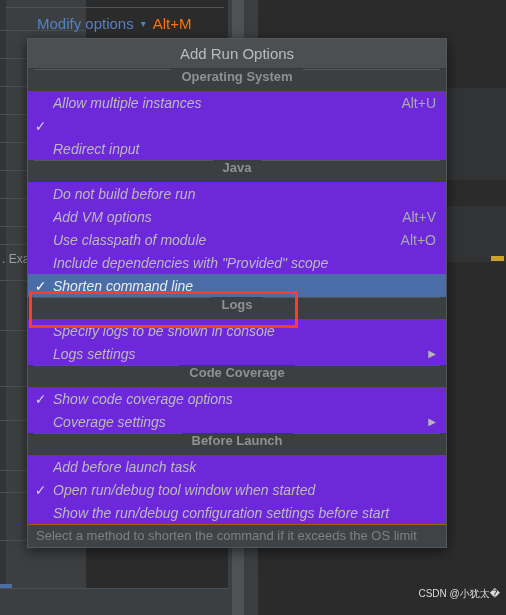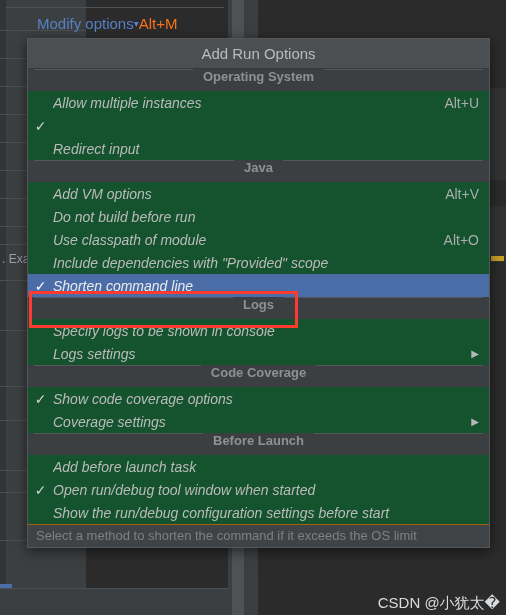--- a/index.html
+++ b/index.html
@@ -111,22 +111,22 @@
     height: 26px;
     background: #3c3f41;
     border-top: 1px solid #4b4f51;
   }
 
   
   #menu {
     position: absolute;
     left: 27px;
     top: 38px;
-    width: 463px;
-    background: #14532d;
+    width: 420px;
+    background: #6d28d9;
     border: 1px solid #53575a;
     box-shadow: 0 3px 12px rgba(0,0,0,0.55);
     box-sizing: border-box;
   }
   .menu-title {
     height: 29px;
     line-height: 29px;
     text-align: center;
     color: #b9bcbf;
     font-size: 15px;
@@ -219,32 +219,33 @@
     pointer-events: none;
   }
 
   
   #modify-options-bar {
     position: absolute;
     left: 37px;
     top: 15px;
     display: flex;
     align-items: center;
+    gap: 7px;
     font-size: 15px;
   }
   #modify-options-bar .mo-text { color: #5781c4; }
   #modify-options-bar .mo-chev { color: #5781c4; font-size: 10px; }
   #modify-options-bar .mo-accel { color: #f97316; }
 
   
   #watermark {
     position: absolute;
     right: 6px;
-    bottom: 2px;
-    font-size: 15px;
+    bottom: 14px;
+    font-size: 10px;
     color: #d9dcdf;
     white-space: nowrap;
   }
 </style>
 </head>
 <body>
 
 <div id="backdrop">
   <div class="bg-left-panel"></div>
   <div class="bg-left-strip"></div>
@@ -306,26 +307,26 @@
         <span class="check"></span>
         <span class="label">Redirect input</span>
       </div>
       <div class="sec">
         <div class="ln"></div>
         <div class="lbl">Java</div>
         <div class="ln"></div>
       </div>
       <div class="item">
         <span class="check"></span>
+        <span class="label">Do not build before run</span>
+      </div>
+      <div class="item">
+        <span class="check"></span>
         <span class="label">Add VM options</span>
         <span class="accel">Alt+V</span>
-      </div>
-      <div class="item">
-        <span class="check"></span>
-        <span class="label">Do not build before run</span>
       </div>
       <div class="item">
         <span class="check"></span>
         <span class="label">Use classpath of module</span>
         <span class="accel">Alt+O</span>
       </div>
       <div class="item">
         <span class="check"></span>
         <span class="label">Include dependencies with "Provided" scope</span>
       </div>

